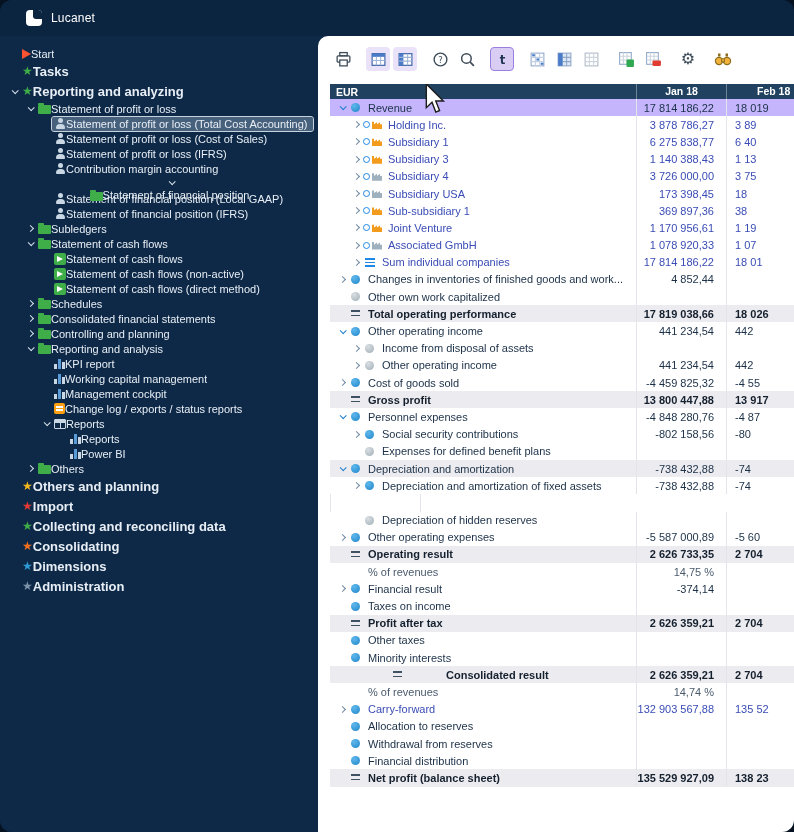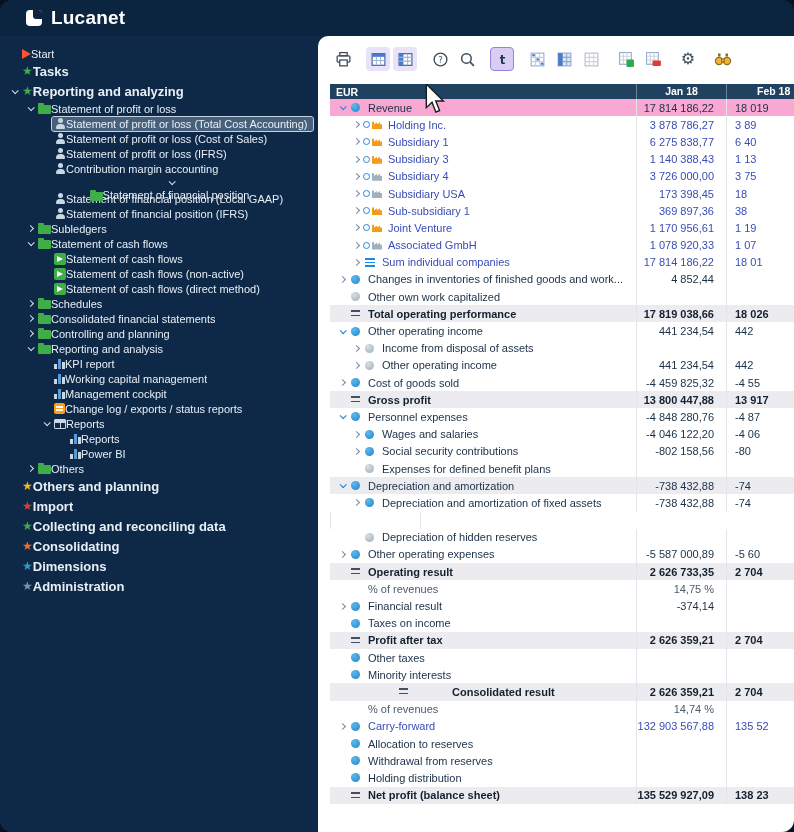--- a/index.html
+++ b/index.html
@@ -3,21 +3,21 @@
 <meta charset="utf-8">
 <style>
   html,body{margin:0;padding:0;background:#06121f;}
   *{box-sizing:border-box;}
   .window{position:relative;width:794px;height:832px;border-radius:12px;overflow:hidden;
     background:#0d2947;font-family:"Liberation Sans",sans-serif;}
   
   .topbar{height:36px;display:flex;align-items:center;padding-left:26px;background:#0b2440;}
   .logo-mark{position:relative;width:16px;height:16px;background:#ffffff;border-radius:4px;flex-shrink:0;}
   .logo-mark::after{content:"";position:absolute;top:0;right:0;width:9px;height:9px;background:#0b2440;border-bottom-left-radius:3px;border-top-right-radius:4px;}
-  .logo-text{color:#ffffff;font-size:19px;font-weight:700;margin-left:9px;letter-spacing:.2px;}
+  .logo-text{color:#ffffff;font-size:12px;font-weight:400;margin-left:9px;letter-spacing:.2px;}
   
   .content{display:flex;height:796px;}
   .sidebar{width:318px;flex-shrink:0;background:#0d2947;padding-top:10px;overflow:hidden;}
   .main{flex:1;background:#ffffff;border-top-left-radius:10px;overflow:hidden;display:flex;flex-direction:column;}
   
   .sb-row{display:flex;align-items:center;height:15px;color:#e8eef5;font-size:11px;white-space:nowrap;cursor:default;}
   .sb-row.bold{height:20px;font-size:13px;font-weight:700;}
   .sb-chev{flex:0 0 12px;display:flex;justify-content:center;align-items:center;color:#d7e0ea;}
   .cv{display:inline-block;width:5px;height:5px;border-right:1.4px solid currentColor;border-bottom:1.4px solid currentColor;}
   .cv.down{transform:rotate(45deg) translateY(-1px);}
@@ -53,21 +53,21 @@
   .tbtn.selected{background:#d9cdf4;border-color:#9a7fe0;}
   .tbtn.gstart{margin-left:8px;}
   .gear-glyph{font-family:"DejaVu Sans",sans-serif;font-size:16px;color:#3e4c59;line-height:16px;}
   
   .table{margin:6px 0 0 12px;width:464px;font-size:11px;color:#1b3047;}
   .thead{display:flex;height:15px;background:#20415f;color:#ffffff;font-size:10.5px;font-weight:700;align-items:center;}
   .thead .c0{flex:0 0 306px;padding-left:6px;}
   .thead .c1{flex:0 0 90px;text-align:center;border-left:1px solid rgba(255,255,255,.35);align-self:stretch;line-height:15px;}
   .thead .c2{flex:1;padding-left:30px;border-left:1px solid rgba(255,255,255,.35);align-self:stretch;line-height:15px;}
   .trow{display:flex;height:17.2px;align-items:stretch;}
-  .trow.highlight{background:#f9a8d4;}
+  .trow.highlight{background:#c4b5fd;}
   .trow.shade{background:#ececf0;}
   .cname{flex:0 0 306px;display:flex;align-items:center;overflow:hidden;white-space:nowrap;padding-left:6px;}
   .cjan{flex:0 0 90px;border-left:1px solid #e2e6ea;display:flex;align-items:center;justify-content:flex-end;padding-right:12px;white-space:nowrap;}
   .cfeb{flex:1;border-left:1px solid #e2e6ea;display:flex;align-items:center;padding-left:8px;overflow:hidden;white-space:nowrap;}
   .tslot{flex:0 0 13px;display:flex;justify-content:center;align-items:center;}
   .islot{min-width:13px;display:flex;justify-content:center;align-items:center;margin-right:4px;}
   .tcv-down{color:#1f7fd0;} .tcv-right{color:#7189a0;}
   .dot{width:9px;height:9px;border-radius:50%;background:radial-gradient(circle at 35% 30%, #5fb8ec, #1e85c9);}
   .dot.gray{background:radial-gradient(circle at 35% 30%, #d9dfe3, #9fadb6);}
   .ringo{width:7px;height:7px;border-radius:50%;border:1.6px solid #1e88e5;}
@@ -738,33 +738,20 @@
               <div class="cfeb">-4 87</div>
             </div>
             <div class="trow">
               <div class="cname" style="padding-left: 20px;">
                 <span class="tslot">
                   <span class="cv right tcv-right" style="color: rgb(113, 137, 160);"></span>
                 </span>
                 <span class="islot">
                   <span class="dot"></span>
                 </span>
-                <span class="tlabel">Wages and salaries</span>
-              </div>
-              <div class="cjan">-4 046 122,20</div>
-              <div class="cfeb">-4 06</div>
-            </div>
-            <div class="trow">
-              <div class="cname" style="padding-left: 20px;">
-                <span class="tslot">
-                  <span class="cv right tcv-right" style="color: rgb(113, 137, 160);"></span>
-                </span>
-                <span class="islot">
-                  <span class="dot"></span>
-                </span>
                 <span class="tlabel">Social security contributions</span>
               </div>
               <div class="cjan">-802 158,56</div>
               <div class="cfeb">-80</div>
             </div>
             <div class="trow">
               <div class="cname" style="padding-left: 20px;">
                 <span class="tslot"></span>
                 <span class="islot">
                   <span class="dot gray"></span>
@@ -899,21 +886,21 @@
                 <span class="tslot"></span>
                 <span class="islot">
                   <span class="dot"></span>
                 </span>
                 <span class="tlabel">Minority interests</span>
               </div>
               <div class="cjan"></div>
               <div class="cfeb"></div>
             </div>
             <div class="trow shade">
-              <div class="cname" style="padding-left: 18px; gap: 36px;">
+              <div class="cname" style="padding-left: 12px; gap: 36px;">
                 <span class="tslot"></span>
                 <span class="islot">
                   <span class="eqi"></span>
                 </span>
                 <span class="tlabel boldtxt">Consolidated result</span>
               </div>
               <div class="cjan boldtxt">2 626 359,21</div>
               <div class="cfeb boldtxt">2 704</div>
             </div>
             <div class="trow">
@@ -959,21 +946,21 @@
               </div>
               <div class="cjan"></div>
               <div class="cfeb"></div>
             </div>
             <div class="trow">
               <div class="cname" style="padding-left: 6px;">
                 <span class="tslot"></span>
                 <span class="islot">
                   <span class="dot"></span>
                 </span>
-                <span class="tlabel">Holding distribution</span>
+                <span class="tlabel">Financial distribution</span>
               </div>
               <div class="cjan"></div>
               <div class="cfeb"></div>
             </div>
             <div class="trow shade">
               <div class="cname" style="padding-left: 6px;">
                 <span class="tslot"></span>
                 <span class="islot">
                   <span class="eqi"></span>
                 </span>

